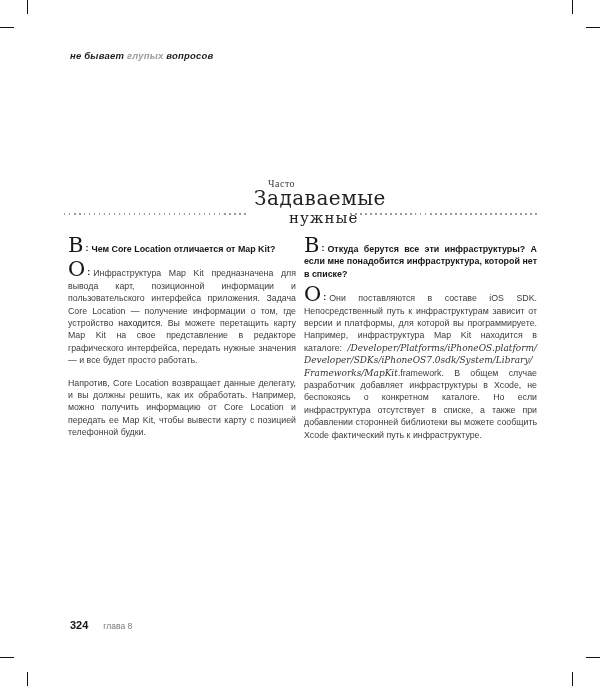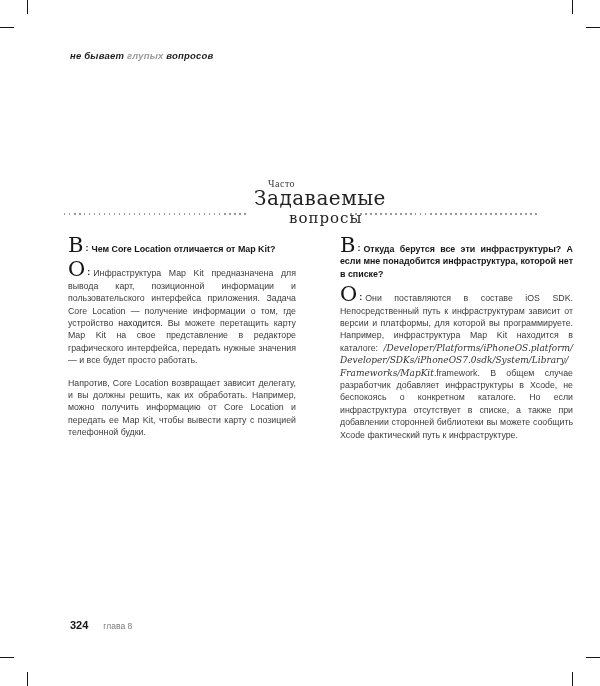--- a/index.html
+++ b/index.html
@@ -36,21 +36,21 @@
     background:repeating-linear-gradient(to right,#9a9a9a 0 1.5px,transparent 1.5px 5px);
   }
   .dotline.left{left:64px;width:184px;}
   .dotline.right{left:350px;width:187px;}
 
   .col{
     position:absolute;top:243px;font-size:8.8px;line-height:12.4px;
     text-align:justify;color:#3c3c3c;
   }
   .col-left{left:68px;width:228px;}
-  .col-right{left:304px;width:233px;margin-left:36px;}
+  .col-right{left:304px;width:233px;}
   .col p{margin:0;}
   .question{font-weight:bold;color:#161616;font-size:8.9px;}
   .answer{margin-top:12px !important;}
   .para2{margin-top:10px !important;}
   .bigletter{
     font-family:"DejaVu Serif",serif;font-size:21px;line-height:0;
     color:#161616;font-weight:normal;padding-right:1px;
   }
   .bl-colon{
     font-weight:bold;font-size:9px;color:#161616;
@@ -78,29 +78,29 @@
   <div class="crop h" style="left:0;top:657px;"></div>
   <div class="crop v" style="left:27px;top:672px;"></div>
   <div class="crop h" style="left:586px;top:657px;"></div>
   <div class="crop v" style="left:572px;top:672px;"></div>
 
   <div class="running-header"><span>не бывает </span><span class="rh-gray">глупых </span><span>вопросов</span></div>
 
   <div class="faq-heading">
     <span class="fh-small">Часто</span>
     <span class="fh-line1">Задаваемые</span>
-    <span class="fh-line2">вопросы</span>
+    <span class="fh-line2">нужные</span>
   </div>
   <div class="dotline left"></div>
   <div class="dotline right"></div>
 
   <div class="col col-left">
     <p class="question"><span class="bigletter">В</span><span class="bl-colon">:</span><span>Чем Core Location отличается от Map Kit?</span></p>
     <p class="answer"><span class="bigletter">О</span><span class="bl-colon">:</span><span>Инфраструктура Map Kit предназначена для вывода карт, позиционной информации и пользовательского интерфейса приложения. Задача Core Location — получение информации о том, где устройство </span><span class="bold-word">находится</span><span>. Вы можете перетащить карту Map Kit на свое представление в редакторе графического интерфейса, передать нужные значения — и все будет просто работать.</span></p>
-    <p class="para2">Напротив, Core Location возвращает зависит делегату, и вы должны решить, как их обработать. Например, можно получить информацию от Core Location и передать ее Map Kit, чтобы вывести карту с позицией телефонной будки.</p>
+    <p class="para2">Напротив, Core Location возвращает данные делегату, и вы должны решить, как их обработать. Например, можно получить информацию от Core Location и передать ее Map Kit, чтобы вывести карту с позицией телефонной будки.</p>
   </div>
 
   <div class="col col-right">
     <p class="question"><span class="bigletter">В</span><span class="bl-colon">:</span><span>Откуда берутся все эти инфраструктуры? А если мне понадобится инфраструктура, которой нет в списке?</span></p>
     <p class="answer"><span class="bigletter">О</span><span class="bl-colon">:</span><span>Они поставляются в составе iOS SDK. Непосредственный путь к инфраструктурам зависит от версии и платформы, для которой вы программируете. Например, инфраструктура Map Kit находится в каталоге: </span><span class="path">/Developer/Platforms/iPhoneOS.platform/Developer/SDKs/iPhoneOS7.0sdk/System/Library/Frameworks/MapKit</span><span>.framework. В общем случае разработчик добавляет инфраструктуры в Xcode, не беспокоясь о конкретном каталоге. Но если инфраструктура отсутствует в списке, а также при добавлении сторонней библиотеки вы можете сообщить Xcode фактический путь к инфраструктуре.</span></p>
   </div>
 
   <div class="footer">
     <span class="page-num">324</span><span class="chapter">глава 8</span>
   </div>

